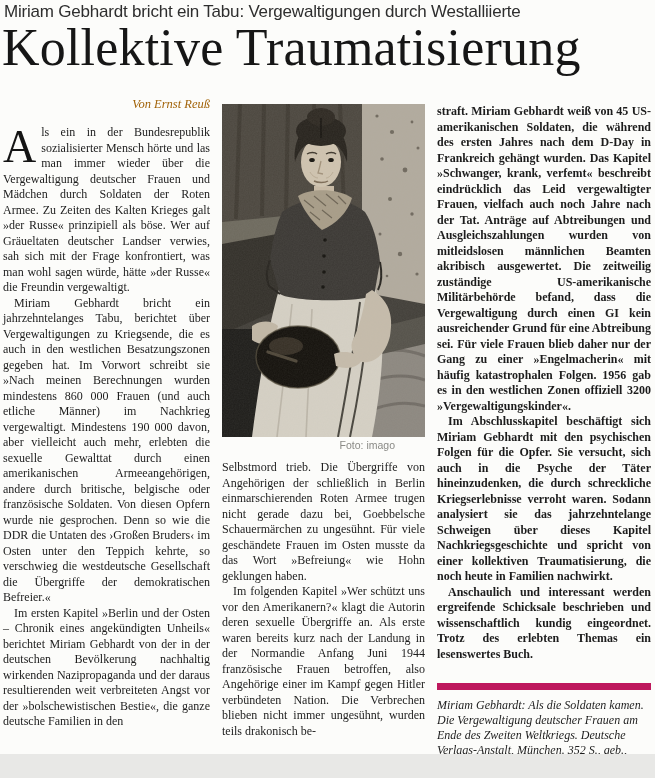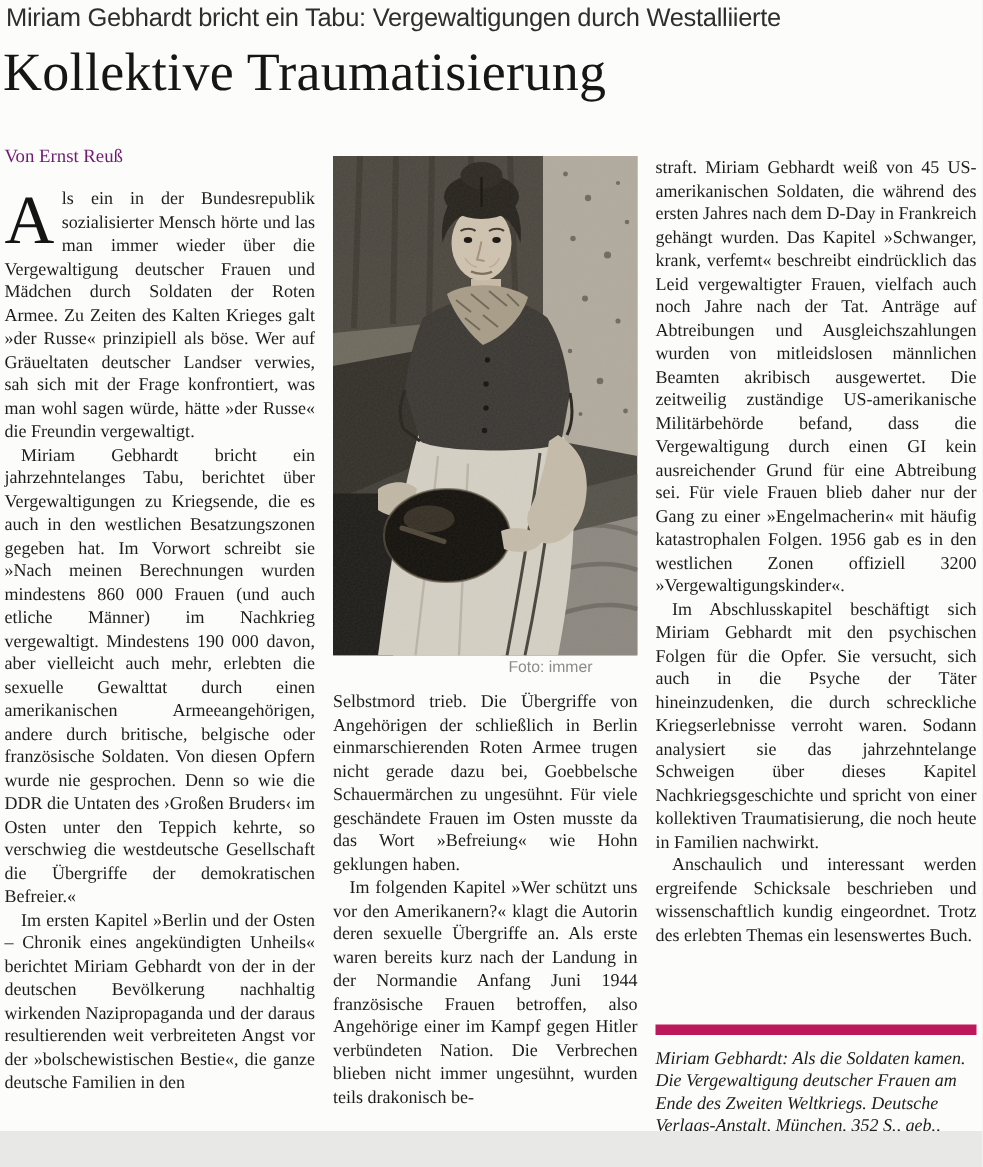--- a/index.html
+++ b/index.html
@@ -14,30 +14,30 @@
   }
   .kicker{
     position:absolute;left:4px;top:2px;width:640px;
     font-family:"Liberation Sans", sans-serif;
     font-size:17px;line-height:20px;color:#2e2e2e;
     letter-spacing:-0.2px;
   }
   .headline{
     position:absolute;left:2px;top:24px;width:650px;
     margin:0;font-weight:400;
-    font-size:36px;line-height:48px;color:#161616;
+    font-size:52px;line-height:48px;color:#161616;
     letter-spacing:0.2px;
   }
   .col{position:absolute;text-align:justify;}
   .col-left{left:3px;top:97px;width:207px;}
   .col-middle{left:222px;top:104px;width:203px;}
-  .col-right{left:437px;top:104px;width:214px;}
+  .col-right{left:437px;top:104px;width:214px;font-weight:bold;}
   .byline{
-    font-size:12.5px;line-height:15px;
-    margin:0 0 13px 0;text-align:left;color:#701a75;
+    font-style:italic;font-size:12.5px;line-height:15px;
+    margin:0 0 13px 0;text-align:right;color:#a16207;
   }
   p.body{
     margin:0;font-size:12px;line-height:15.5px;color:#1c1c1c;
     text-align:justify;
   }
   p.body.indent{text-indent:11px;}
   .dropcap{
     float:left;font-size:46px;line-height:39px;
     padding:2px 5px 0 0;color:#141414;
   }
@@ -152,21 +152,21 @@
           <ellipse cx="109" cy="56" rx="2.8" ry="2.0" fill="#17140f"></ellipse>
           <path d="M85,50 C88,48 93,48 95,50 M104,50 C107,48 112,48 114,50" stroke="#3e372c" stroke-width="1.4" fill="none"></path>
           <path d="M99,57 C98,62 97,66 96,69 L101,70" stroke="#a2927b" stroke-width="1.3" fill="none"></path>
           <path d="M92,77 C96,79 103,79 106,77" stroke="#7c6b56" stroke-width="1.5" fill="none"></path>
           <path d="M88,68 C90,72 94,74 96,74 M111,68 C109,72 106,74 104,74" stroke="#b5a68e" stroke-width="1" fill="none" opacity="0.8"></path>
         </g>
 
         <rect x="0" y="0" width="203" height="333" filter="url(#grain)" opacity="0.5"></rect>
       </svg>
     </figure>
-    <div class="caption">Foto: immer</div>
+    <div class="caption">Foto: imago</div>
     <p class="body">Selbstmord trieb. Die Übergriffe von Angehörigen der schließlich in Berlin einmarschierenden Roten Armee trugen nicht gerade dazu bei, Goebbelsche Schauermärchen zu ungesühnt. Für viele geschändete Frauen im Osten musste da das Wort »Befreiung« wie Hohn geklungen haben.</p>
     <p class="body indent">Im folgenden Kapitel »Wer schützt uns vor den Amerikanern?« klagt die Autorin deren sexuelle Übergriffe an. Als erste waren bereits kurz nach der Landung in der Normandie Anfang Juni 1944 französische Frauen betroffen, also Angehörige einer im Kampf gegen Hitler verbündeten Nation. Die Verbrechen blieben nicht immer ungesühnt, wurden teils drakonisch be-</p>
   </div>
 
   <div class="col col-right">
     <p class="body">straft. Miriam Gebhardt weiß von 45 US-amerikanischen Soldaten, die während des ersten Jahres nach dem D-Day in Frankreich gehängt wurden. Das Kapitel »Schwanger, krank, verfemt« beschreibt eindrücklich das Leid vergewaltigter Frauen, vielfach auch noch Jahre nach der Tat. Anträge auf Abtreibungen und Ausgleichszahlungen wurden von mitleidslosen männlichen Beamten akribisch ausgewertet. Die zeitweilig zuständige US-amerikanische Militärbehörde befand, dass die Vergewaltigung durch einen GI kein ausreichender Grund für eine Abtreibung sei. Für viele Frauen blieb daher nur der Gang zu einer »Engelmacherin« mit häufig katastrophalen Folgen. 1956 gab es in den westlichen Zonen offiziell 3200 »Vergewaltigungskinder«.</p>
     <p class="body indent">Im Abschlusskapitel beschäftigt sich Miriam Gebhardt mit den psychischen Folgen für die Opfer. Sie versucht, sich auch in die Psyche der Täter hineinzudenken, die durch schreckliche Kriegserlebnisse verroht waren. Sodann analysiert sie das jahrzehntelange Schweigen über dieses Kapitel Nachkriegsgeschichte und spricht von einer kollektiven Traumatisierung, die noch heute in Familien nachwirkt.</p>
     <p class="body indent">Anschaulich und interessant werden ergreifende Schicksale beschrieben und wissenschaftlich kundig eingeordnet. Trotz des erlebten Themas ein lesenswertes Buch.</p>
   </div>
 

